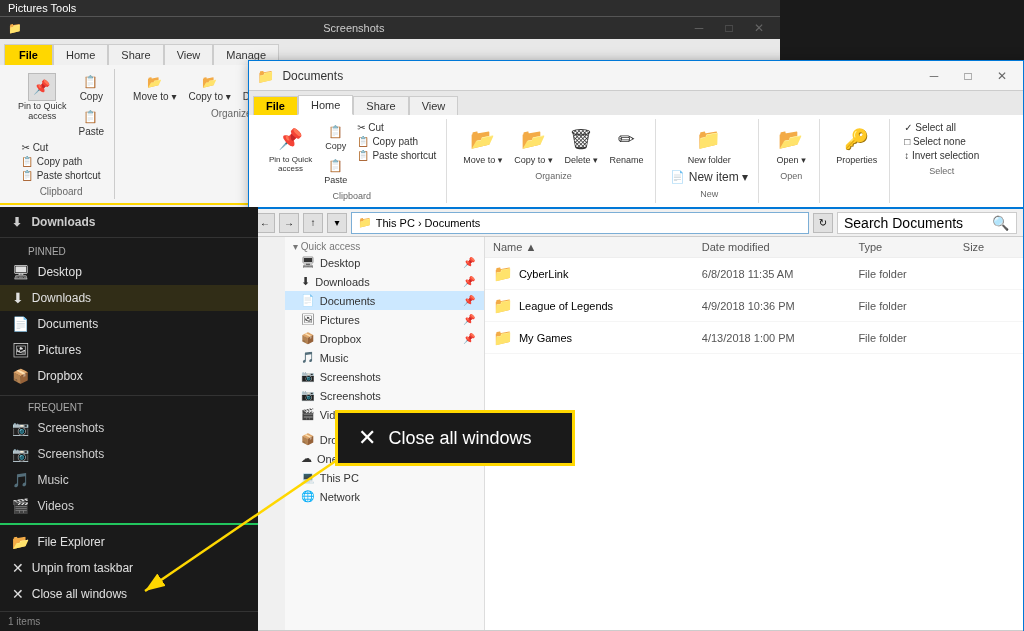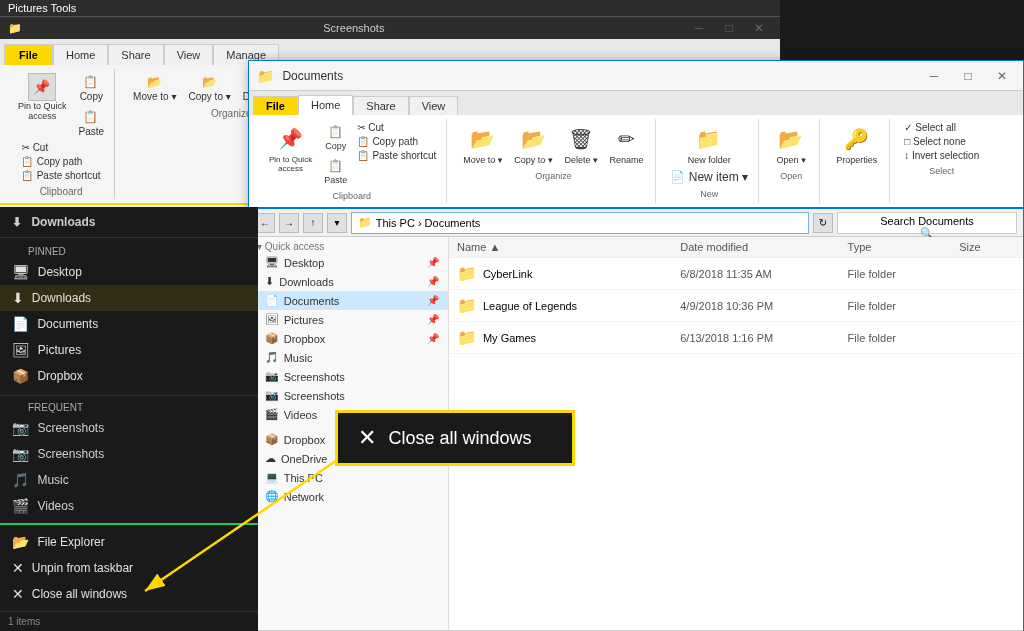--- a/index.html
+++ b/index.html
@@ -290,29 +290,30 @@
       font-size: 11px;
       height: 22px;
       display: flex; align-items: center;
       gap: 4px;
     }
     .fg-search-box {
       width: 180px;
       background: #fff;
       border: 1px solid #ccc;
       padding: 2px 6px;
-      font-size: 11px;
+      font-size: 14px;
       height: 22px;
-      display: flex; align-items: center; justify-content: space-between; flex-direction: column;
+      display: flex; align-items: center; justify-content: space-between;
     }
 
     
     .fg-main {
       display: flex;
       height: calc(571px - 30px - 24px - 72px - 28px - 24px);
+      margin-left: 36px;
     }
     .fg-nav {
       width: 200px;
       background: #f8f8f8;
       border-right: 1px solid #ddd;
       overflow-y: auto;
       font-size: 11px;
     }
     .fg-nav-item {
       padding: 3px 8px 3px 16px;
@@ -748,21 +749,21 @@
         <div style="flex:1.5;color:#555;font-size:11px;">4/9/2018 10:36 PM</div>
         <div style="flex:1;color:#555;font-size:11px;">File folder</div>
         <div style="flex:0.5;"></div>
       </div>
 
       <div class="fg-file-row">
         <div style="flex:2;display:flex;align-items:center;gap:6px;">
           <span style="color:#ffc107;font-size:16px;">📁</span>
           <span>My Games</span>
         </div>
-        <div style="flex:1.5;color:#555;font-size:11px;">6/13/2018 1:16 PM</div>
+        <div style="flex:1.5;color:#555;font-size:11px;">4/13/2018 1:00 PM</div>
         <div style="flex:1;color:#555;font-size:11px;">File folder</div>
         <div style="flex:0.5;"></div>
       </div>
     </div>
   </div>
 
   <div class="status-bar">
     
     
   </div>

